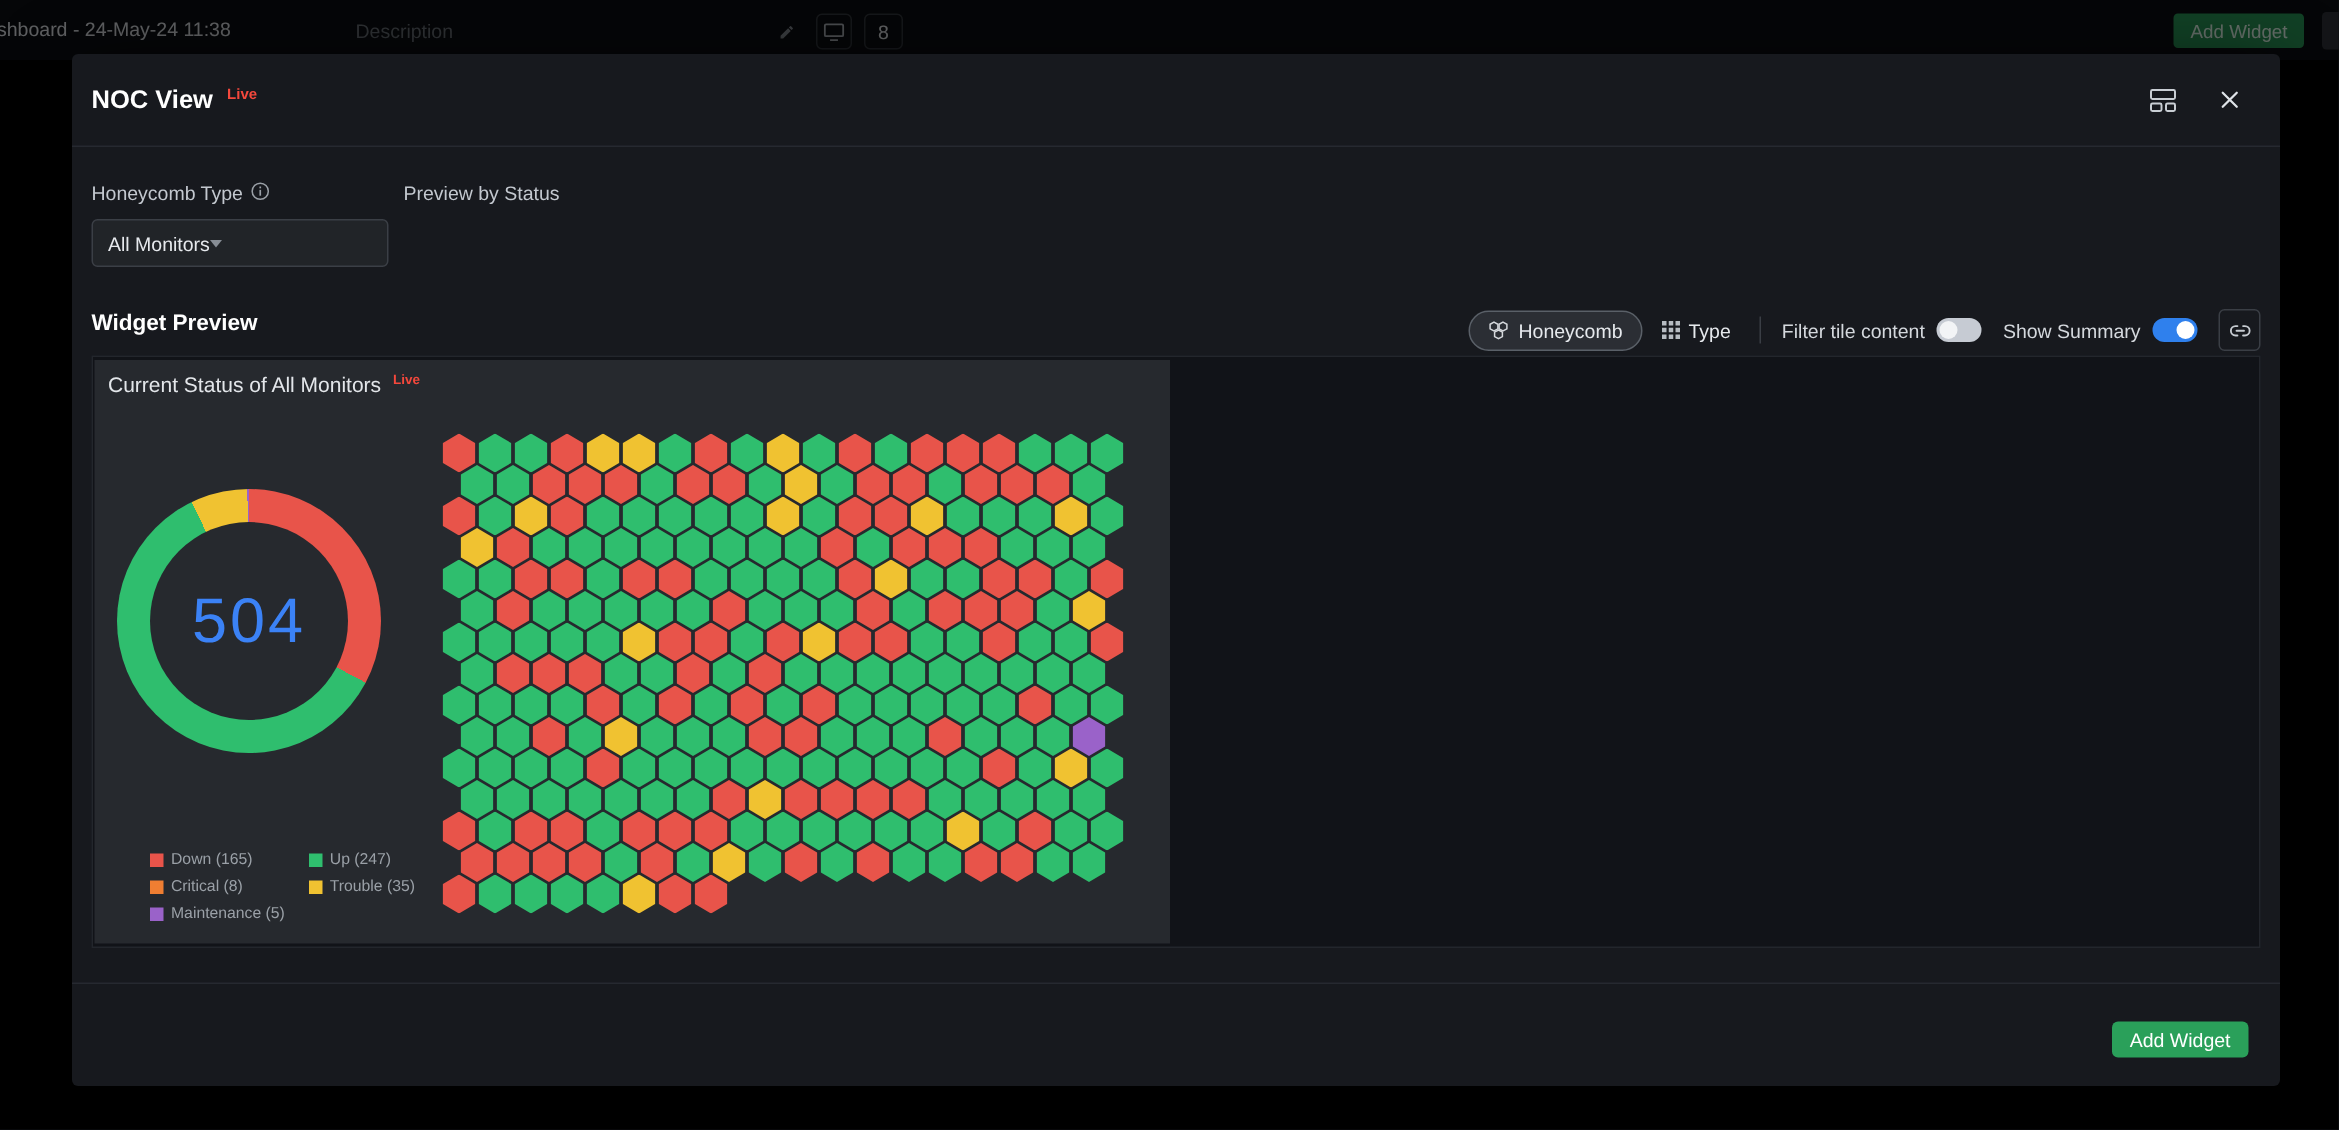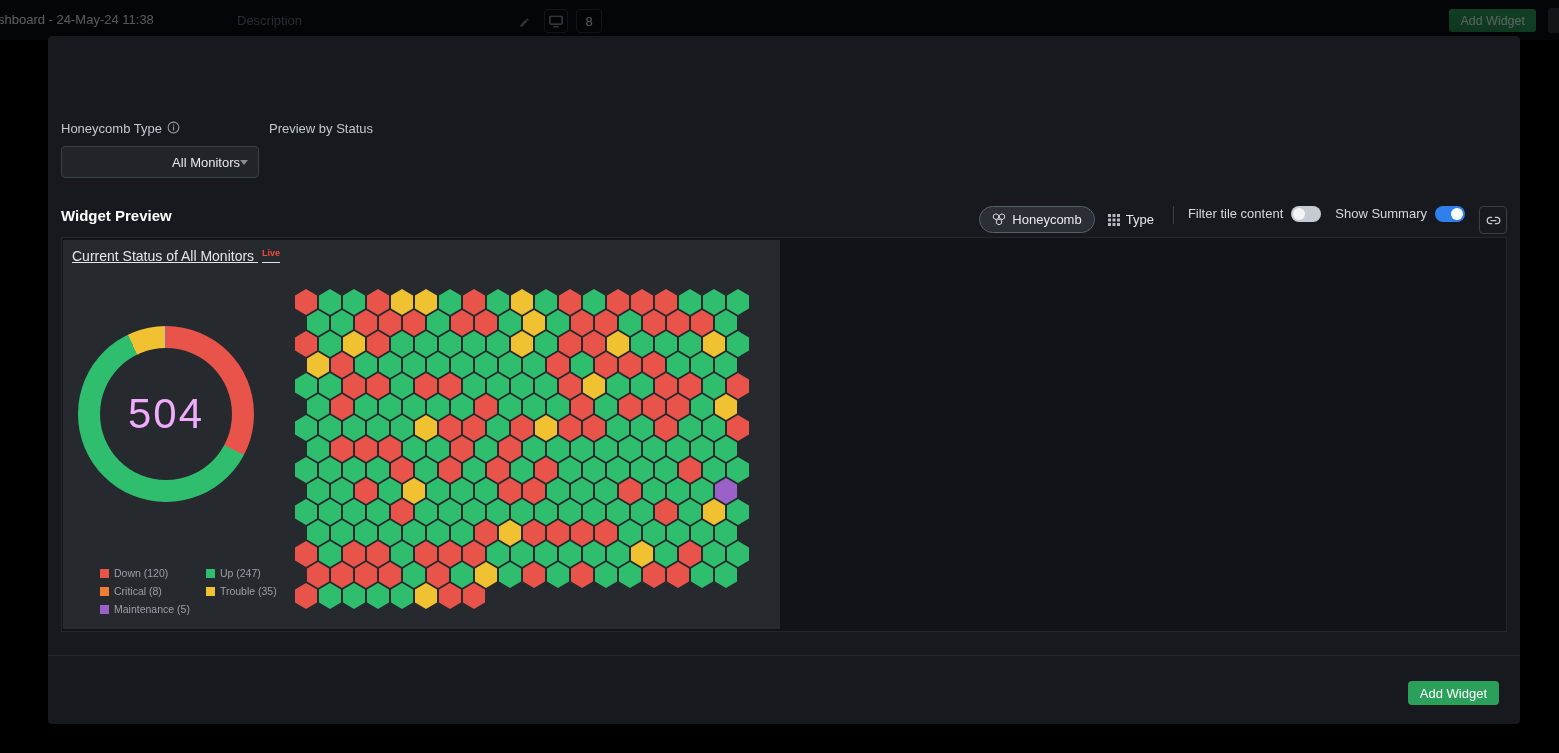--- a/index.html
+++ b/index.html
@@ -31,50 +31,50 @@
   .m-header { height:62px; border-bottom:1px solid #262930; display:flex; align-items:center; justify-content:space-between; padding:0 26px 0 13px; }
   .m-title { font-size:17px; font-weight:700; color:#ffffff; }
   .live { color:#f4483c; font-size:10px; font-weight:700; margin-left:5px; position:relative; top:-6px; }
   .live.small { font-size:9px; top:-5px; margin-left:4px; }
   .m-header-actions { display:flex; align-items:center; gap:28px; }
   .hicon { display:flex; align-items:center; justify-content:center; cursor:pointer; }
 
   .m-controls { position:absolute; top:85px; left:13px; display:flex; gap:10px; }
   .ctrl-label-row { display:flex; align-items:center; gap:5px; font-size:13px; color:#c3c8cf; margin-bottom:10px; height:15px; }
   .dropdown { height:32px; background:#212428; border:1px solid #3b3f46; border-radius:4px;
-              display:flex; align-items:center; justify-content:flex-end; padding:0 10px;
+              display:flex; align-items:center; justify-content:flex-start; padding:0 10px;
               font-size:13px; color:#e6e9ed; cursor:pointer; }
   .dd-resource { width:198px; }
   .dd-filter { width:281px; }
   .caret { width:0; height:0; border-left:4px solid transparent; border-right:4px solid transparent; border-top:5px solid #878d95; }
 
   .m-preview-head { position:absolute; top:164px; left:13px; right:13px; display:flex; align-items:center; justify-content:space-between; height:30px; }
   .pv-title { font-size:15px; font-weight:700; color:#ffffff; }
-  .pv-tools { display:flex; align-items:flex-start; gap:8px;margin-top:10px; }
+  .pv-tools { display:flex; align-items:center; gap:8px;margin-top:10px; }
   .pill { display:flex; align-items:center; gap:6px; font-size:13px; color:#e6e9ed; padding:5px 12px; border-radius:15px; border:1px solid transparent; cursor:pointer; }
   .pill.active { background:#2b2e34; border-color:#5a6068; }
   .pill.plain { padding:5px 4px; }
   .vsep { width:1px; height:18px; background:#3a3e45; margin:0 6px; }
   .tg-label { font-size:13px; color:#d4d8dd; }
   .toggle { width:30px; height:16px; border-radius:8px; position:relative; cursor:pointer; }
   .toggle .knob { width:12px; height:12px; border-radius:50%; background:#ffffff; position:absolute; top:2px; }
   .toggle.off { background:#c6cbd3; }
   .toggle.off .knob { left:2px; background:#f2f4f6; }
   .toggle.on { background:#2f80ed; }
   .toggle.on .knob { right:2px; }
   .linkbtn { width:28px; height:28px; border:1px solid #3a3e45; border-radius:4px; display:flex; align-items:center; justify-content:center; margin-left:6px; cursor:pointer; }
 
   .preview-panel { position:absolute; top:201px; left:13px; width:1446px; height:395px; background:#111318; border:1px solid #23262c; }
   .widget-card { position:absolute; top:2px; left:1px; width:717px; height:389px; background:#26292e; }
-  .wc-title-row { position:absolute; left:9px; top:8px; font-size:14px; color:#e3e6ea;text-decoration:underline; }
+  .wc-title-row { position:absolute; left:9px; top:8px; font-size:14px; color:#e3e6ea; }
 
   .donut { position:absolute; left:15px; top:86px; width:176px; height:176px; }
   .donut-ring { width:100%; height:100%; border-radius:50%; }
   .donut-hole { position:absolute; inset:22px; background:#26292e; border-radius:50%; display:flex; align-items:center; justify-content:center; }
-  .donut-total { font-size:42px; color:#f0abfc; letter-spacing:2px; }
+  .donut-total { font-size:42px; color:#3b82f6; letter-spacing:2px; }
 
   .legend { position:absolute; left:37px; top:327px; display:grid; grid-template-columns:auto auto; gap:6px 16px; font-size:10.5px; color:#9aa0a7; }
   .legend-item { display:flex; align-items:center; gap:5px; white-space:nowrap; }
   .swatch { width:9px; height:9px; flex:0 0 9px; }
 
   .honeycomb { position:absolute; left:232px; top:49px; }
   .hex-row { display:flex; gap:2px; height:26px; }
   .hex-row + .hex-row { margin-top:-5px; }
   .hex-row.offset { margin-left:12px; }
   .hex { width:22px; height:26px; clip-path:polygon(50% 0,100% 25%,100% 75%,50% 100%,0 75%,0 25%); }
@@ -102,20 +102,40 @@
   </span>
   <span class="tb-count">8</span>
   <button class="tb-add">Add Widget</button>
   <div class="tb-cut"></div>
 </div>
 
 <div class="dim-overlay"></div>
 
 <div class="modal">
 
+  <div class="m-header">
+    <div>
+      <span class="m-title">NOC View</span>
+      <span class="live">Live</span>
+    </div>
+    <div class="m-header-actions">
+      <span class="hicon">
+        <svg width="18" height="16" viewBox="0 0 18 16" fill="none" stroke="#c9ced4" stroke-width="1.3">
+            <rect x="1" y="1" width="16" height="6" rx="1"></rect>
+            <rect x="1" y="10" width="7" height="5" rx="1"></rect>
+            <rect x="11" y="10" width="6" height="5" rx="1"></rect>
+          </svg>
+      </span>
+      <span class="hicon">
+        <svg width="15" height="15" viewBox="0 0 16 16">
+            <path d="M3 3 L13 13 M13 3 L3 13" stroke="#dfe3e8" stroke-width="1.6" stroke-linecap="round"></path>
+          </svg>
+      </span>
+    </div>
+  </div>
 
   <div class="m-controls">
     <div class="ctrl">
       <div class="ctrl-label-row">
         <span>Honeycomb Type</span>
         <span>
           <svg width="13" height="13" viewBox="0 0 14 14">
               <circle cx="7" cy="7" r="5.8" fill="none" stroke="#9aa0a7" stroke-width="1.1"></circle>
               <rect x="6.4" y="6" width="1.2" height="4.2" fill="#9aa0a7"></rect>
               <rect x="6.4" y="3.6" width="1.2" height="1.3" fill="#9aa0a7"></rect>
@@ -186,21 +206,21 @@
       </div>
       <div class="donut">
         <div class="donut-ring" id="donut-ring" style="background: conic-gradient(rgb(232, 84, 74) 0deg, rgb(232, 84, 74) 117.857deg, rgb(47, 190, 110) 117.857deg, rgb(47, 190, 110) 334.286deg, rgb(240, 194, 49) 334.286deg, rgb(240, 194, 49) 359.286deg, rgb(154, 98, 201) 359.286deg, rgb(154, 98, 201) 360deg);"></div>
         <div class="donut-hole">
           <span class="donut-total">504</span>
         </div>
       </div>
       <div class="legend" id="legend">
           <div class="legend-item">
             <span class="swatch" style="background: rgb(232, 84, 74);"></span>
-            <span>Down (120)</span>
+            <span>Down (165)</span>
           </div>
           <div class="legend-item">
             <span class="swatch" style="background: rgb(47, 190, 110);"></span>
             <span>Up (247)</span>
           </div>
           <div class="legend-item">
             <span class="swatch" style="background: rgb(239, 126, 50);"></span>
             <span>Critical (8)</span>
           </div>
           <div class="legend-item">

